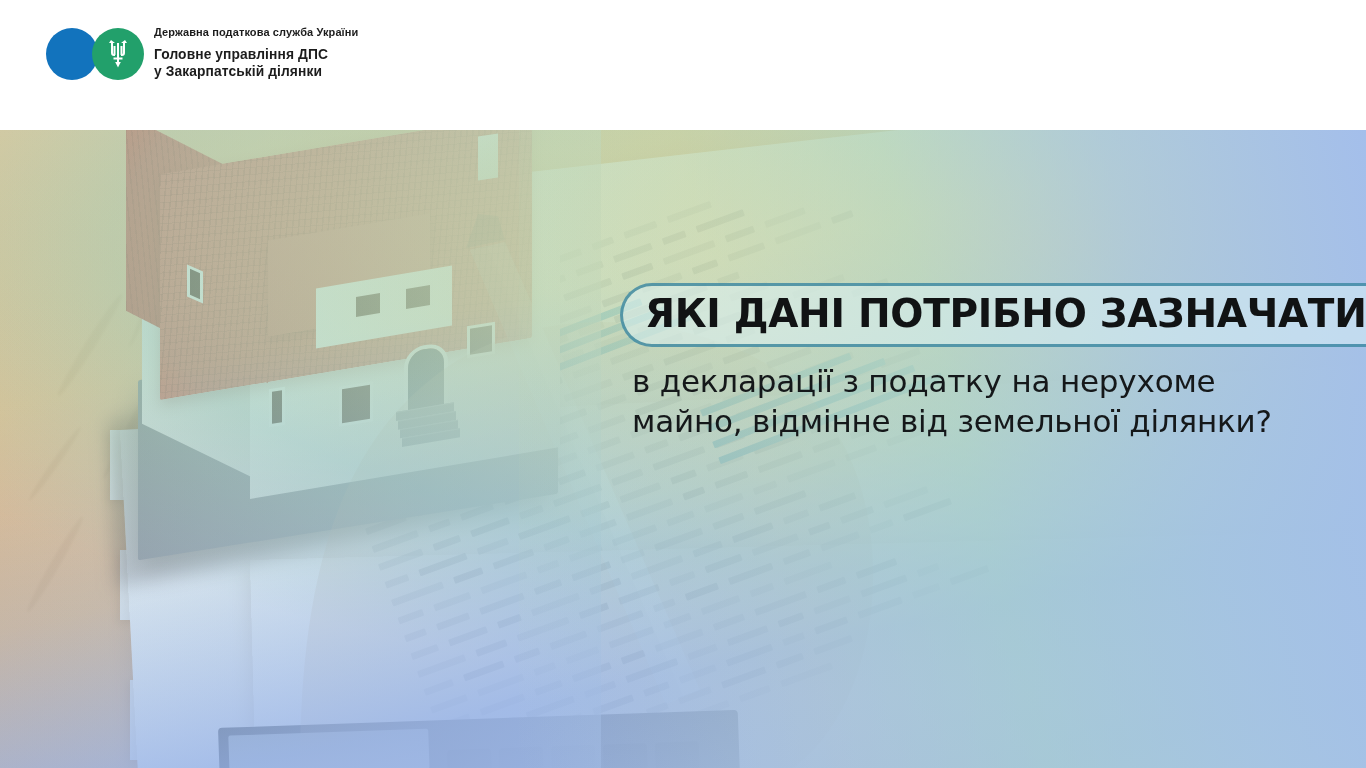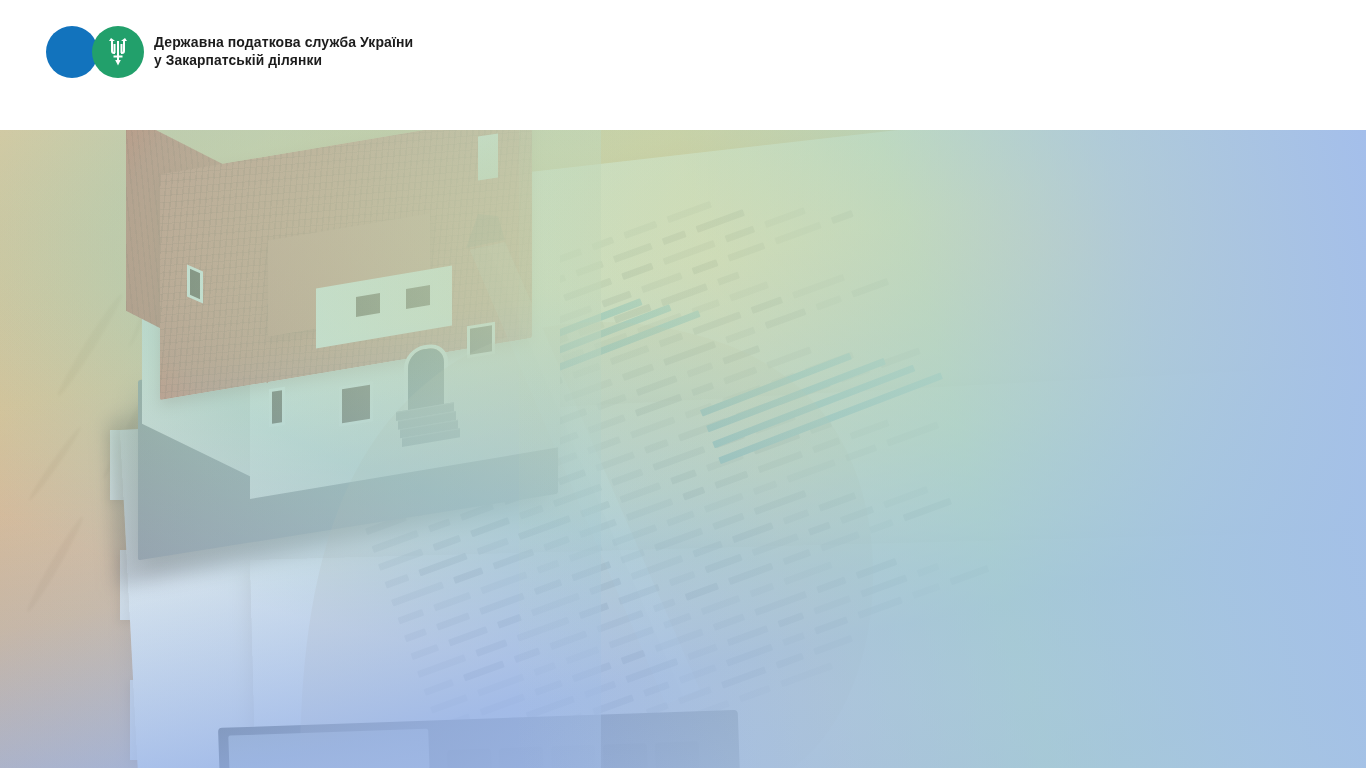--- a/index.html
+++ b/index.html
@@ -16,21 +16,21 @@
     position:absolute;left:0;top:0;width:1366px;height:130px;
     background:#ffffff;z-index:40;
   }
   .logo-wrap{position:absolute;left:46px;top:26px;display:flex;align-items:center;}
   .logo-marks{position:relative;width:98px;height:52px;flex:0 0 auto;}
   .circ{position:absolute;top:0;width:52px;height:52px;border-radius:50%;}
   .circ.blue{left:0;background:#1273bd;}
   .circ.green{left:46px;background:#22a06b;display:flex;align-items:center;justify-content:center;}
   .trident{width:22px;height:28px;display:block;}
   .logo-text{margin-left:10px;color:#1c1c1c;}
-  .logo-l1{font-size:14px;font-weight:700;letter-spacing:.1px;line-height:1.25;white-space:nowrap;}
+  .logo-l1{font-size:11px;font-weight:700;letter-spacing:.1px;line-height:1.25;white-space:nowrap;}
   .logo-l2{font-size:13.8px;font-weight:700;letter-spacing:.1px;line-height:1.28;margin-top:6px;white-space:nowrap;}
   .logo-l3{font-size:13.8px;font-weight:700;letter-spacing:.1px;line-height:1.28;white-space:nowrap;}
 
   
   .photo{
     position:absolute;left:0;top:130px;width:1366px;height:638px;overflow:hidden;
     background:#e8ad74;
   }
   
   .wood{
@@ -634,20 +634,29 @@
       <path d="M470 120 L 487 116 L 683 566 L 666 574 Z" fill="#c9c9c4"></path>
       <path d="M466 118 L 505 110 L 498 86 L 478 84 Z" fill="#232323"></path>
     </svg>
 
     <div class="wash-fade-left"></div>
     <div class="wash-green"></div>
     <div class="wash-blue"></div>
     <div class="wash-right"></div>
   </div>
 
+  <div class="textblock">
+    <div class="pill">
+      <div class="htxt">ЯКІ ДАНІ ПОТРІБНО ЗАЗНАЧАТИ</div>
+    </div>
+    <div class="sub">
+      <span class="l">в декларації з податку на нерухоме</span>
+      <span class="l">майно, відмінне від земельної ділянки?</span>
+    </div>
+  </div>
 
   <div class="header">
     <div class="logo-wrap">
       <div class="logo-marks">
         <div class="circ blue"></div>
         <div class="circ green">
           <svg class="trident" viewBox="0 0 22 28">
             <g fill="#ffffff">
               <rect x="10" y="3" width="2" height="19"></rect>
               <path d="M2 3 h2 v10 q0 3 3 3 h1 v-2 h-1 q-1 0 -1 -1.6 V3 h2 L4 0 Z"></path>
@@ -655,18 +664,19 @@
               <rect x="6.5" y="6" width="2" height="9"></rect>
               <rect x="13.5" y="6" width="2" height="9"></rect>
               <rect x="6.5" y="17.5" width="9" height="2"></rect>
               <path d="M8.2 22 h5.6 l-2.8 5.5 Z"></path>
             </g>
           </svg>
         </div>
       </div>
       <div class="logo-text">
         <div class="logo-l1">Державна податкова служба України</div>
+        <div class="logo-l2">Головне управління ДПС</div>
         <div class="logo-l3">у Закарпатській ділянки</div>
       </div>
     </div>
   </div>
 
 </div>
 
 </body></html>

